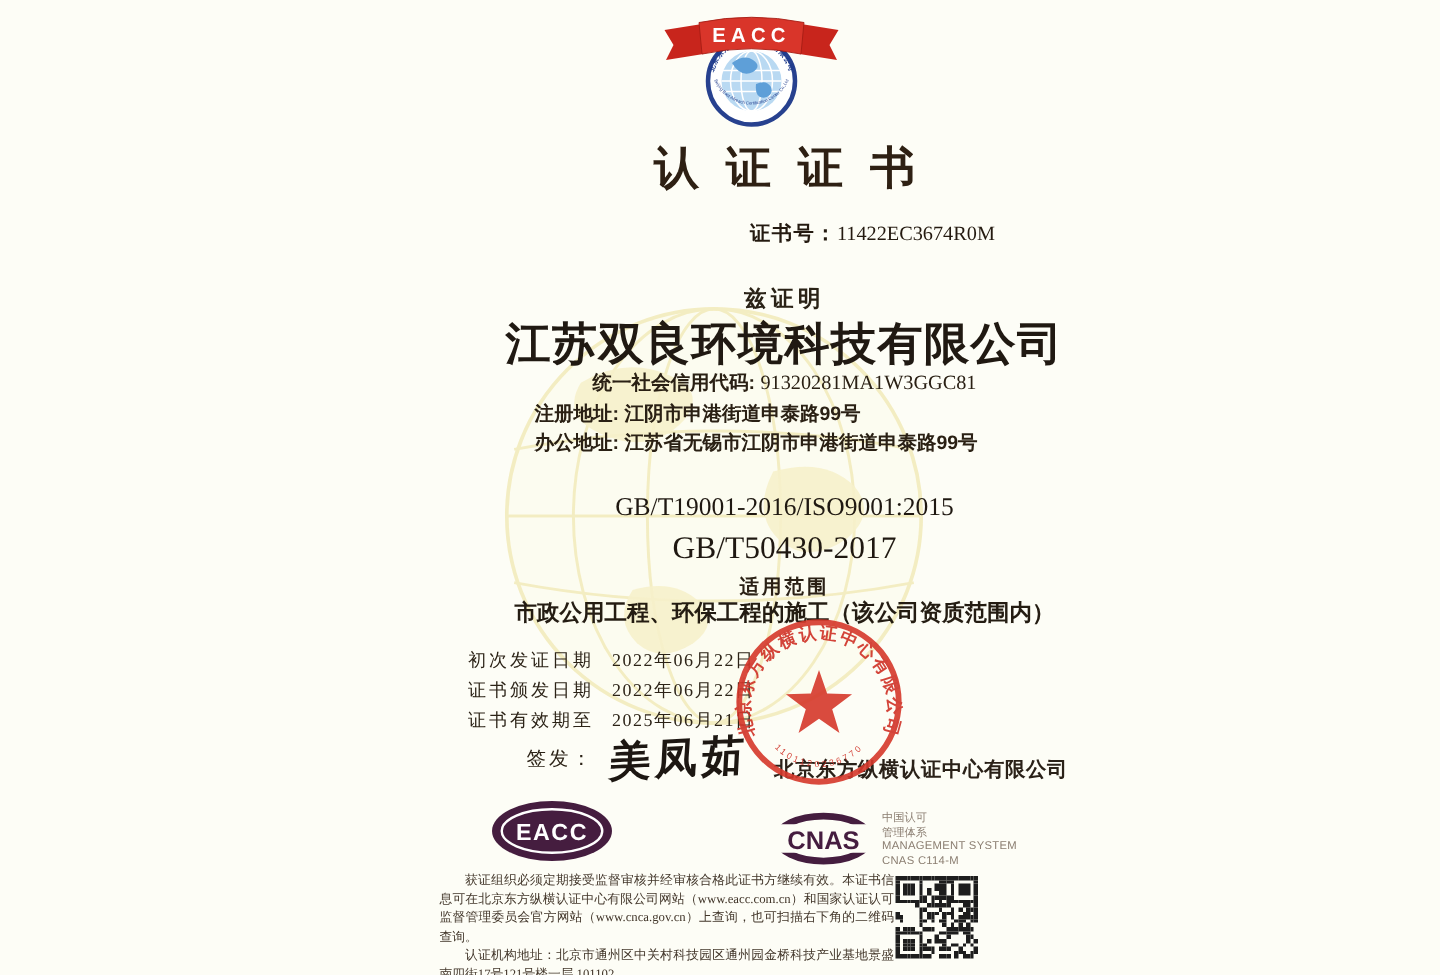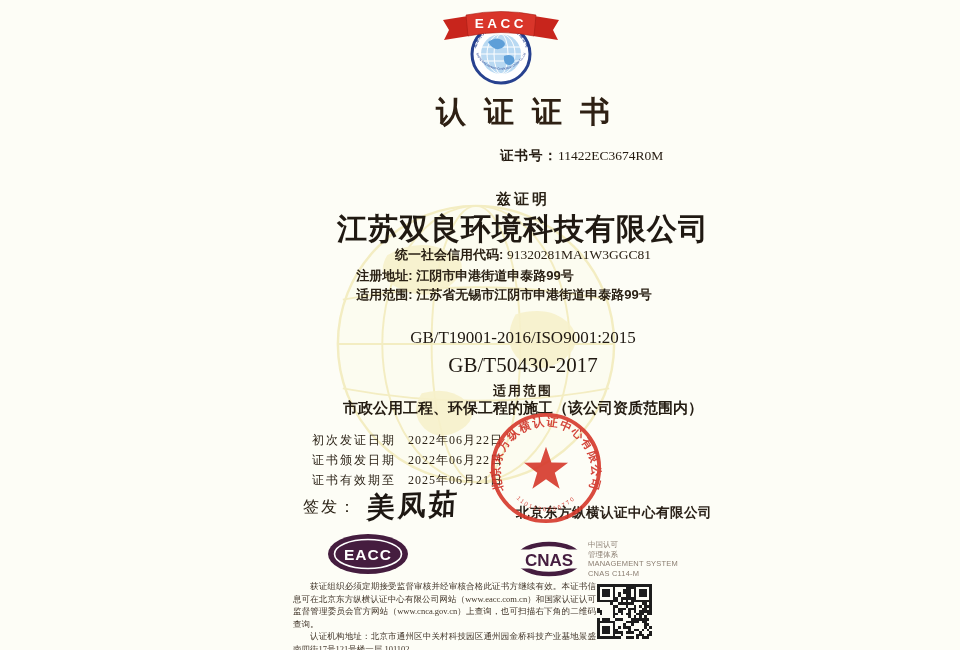--- a/index.html
+++ b/index.html
@@ -34,21 +34,21 @@
   .std2{top:353px;font-size:21px;color:#1f1811;z-index:2;}
   .scope-head{top:382px;font-size:13px;font-weight:bold;color:#2a2014;letter-spacing:2px;z-index:2;}
   .scope{top:399px;font-size:15px;font-weight:bold;color:#241c12;z-index:2;}
 
   .dates{left:312px;top:430px;z-index:2;text-align:right;}
   .date-row{font-size:12px;color:#2c2317;line-height:20px;white-space:nowrap;}
   .date-row .lbl{letter-spacing:2px;margin-right:12px;}
   .date-row .val{letter-spacing:1px;}
 
   .sign-row{left:303px;top:487px;z-index:2;display:flex;align-items:flex-start;}
-  .sign-lbl{font-size:16px;color:#2c2317;letter-spacing:2px;margin-top:10px;}
+  .sign-lbl{font-size:13px;color:#2c2317;letter-spacing:2px;margin-top:10px;margin-left:48px;}
   .sign-name{font-size:28px;font-weight:bold;color:#1d1712;margin-left:10px;
              transform:rotate(-3deg) skewX(-6deg);letter-spacing:3px;}
 
   .seal{left:488px;top:410px;width:116px;height:116px;z-index:3;opacity:.9;}
   .org-name{left:516px;top:504px;font-size:13.5px;font-weight:bold;color:#2a2118;z-index:2;letter-spacing:.5px;}
 
   .eacc-oval{left:326px;top:532px;width:84px;height:44px;z-index:2;}
   .cnas-logo{left:516px;top:541px;width:66px;height:36px;z-index:2;}
   .cnas-text{left:588px;top:540px;z-index:2;color:#8a7d70;font-size:7.5px;line-height:9.5px;}
   .cnas-text .en{letter-spacing:.2px;}
@@ -114,21 +114,21 @@
     <span class="val">91320281MA1W3GGC81</span>
   </div>
 
   <div class="abs addr-block">
     <div class="addr-inner">
       <div class="addr-line">
         <span>注册地址:</span>
         <span>江阴市申港街道申泰路99号</span>
       </div>
       <div class="addr-line">
-        <span>适用范围:</span>
+        <span>办公地址:</span>
         <span>江苏省无锡市江阴市申港街道申泰路99号</span>
       </div>
     </div>
   </div>
 
   <div class="abs center-row serif std1">GB/T19001-2016/ISO9001:2015</div>
   <div class="abs center-row serif std2">GB/T50430-2017</div>
   <div class="abs center-row serif scope-head">适用范围</div>
   <div class="abs center-row sans scope">市政公用工程、环保工程的施工（该公司资质范围内）</div>
 

